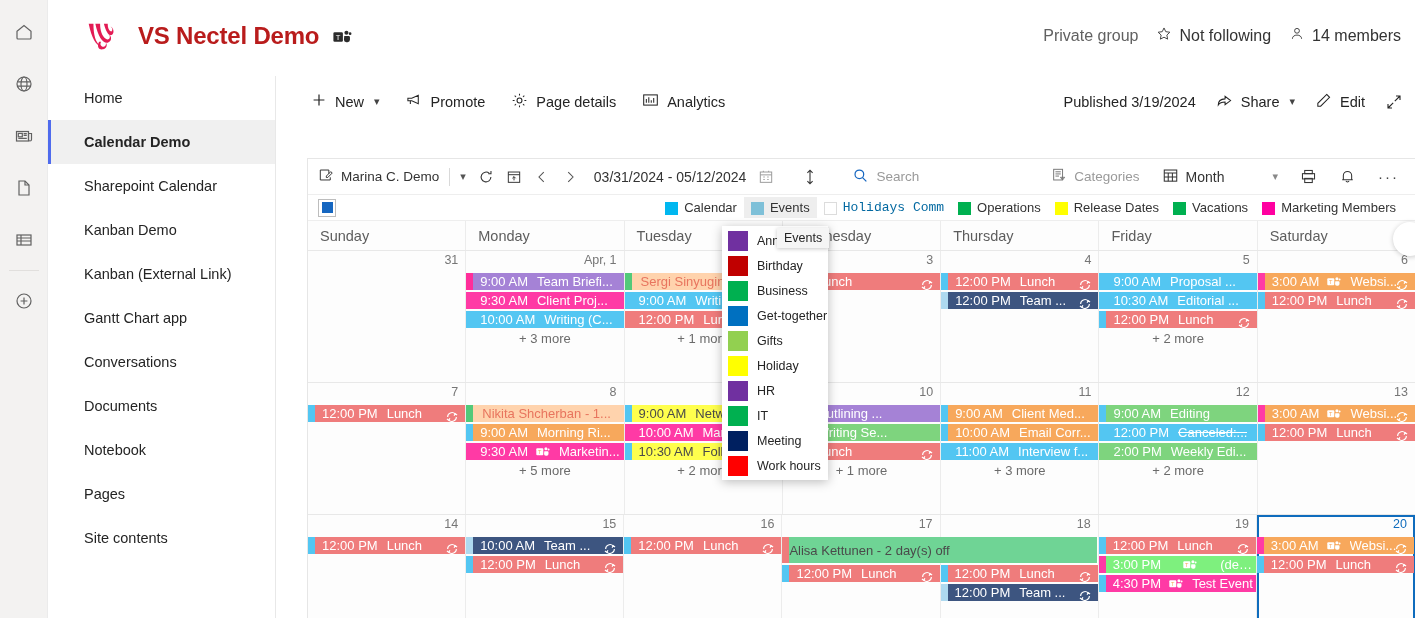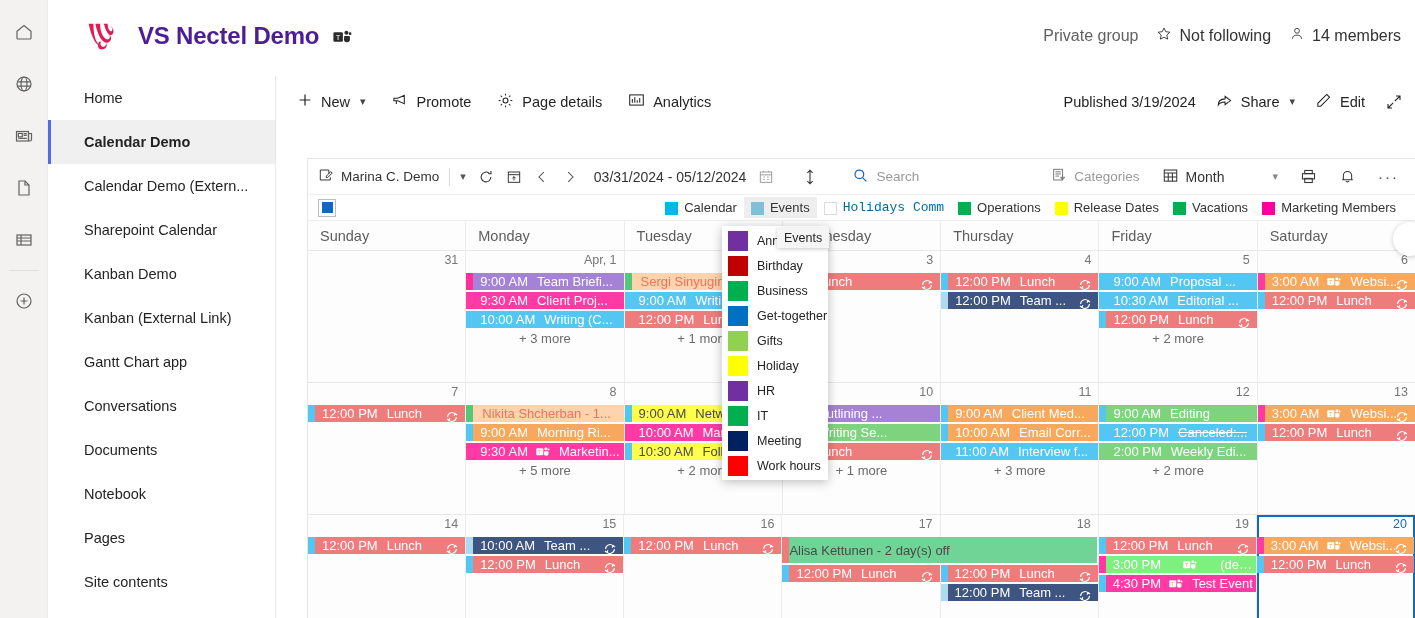--- a/index.html
+++ b/index.html
@@ -25,21 +25,21 @@
   .rail-icon svg { display: block; }
   .rail-sep { width: 30px; height: 1px; background: #e1dfdd; margin: 6px auto 6px auto; }
 
   
   .site-header {
     position: absolute; left: 48px; top: 0; right: 0; height: 72px;
     background: #ffffff; display: flex; align-items: center;
   }
   .logo { margin-left: 32px; width: 44px; height: 44px; display: flex; align-items: center; justify-content: center; }
   .site-title {
-    margin-left: 14px; font-size: 24px; font-weight: 600; color: #4c1d95; letter-spacing: -0.2px;
+    margin-left: 14px; font-size: 24px; font-weight: 600; color: #b91c1c; letter-spacing: -0.2px;
   }
   .teams-glyph { margin-left: 14px; color: #333; display:flex; align-items:center;}
   .header-right {
     margin-left: auto; display: flex; align-items: center; gap: 18px;
     padding-right: 14px; font-size: 16px; color: #333;
   }
   .hr-item { display: flex; align-items: center; gap: 7px; white-space: nowrap; }
   .hr-muted { color: #616161; }
 
   
@@ -60,21 +60,21 @@
     position: absolute; left: 266px; top: 78px; width: 6px; height: 540px;
     background: #f7f7f7;
   }
 
   
   .cmdbar {
     position: absolute; left: 277px; top: 76px; right: 0; height: 52px;
     background: #ffffff; display: flex; align-items: center;
     border-bottom: 1px solid #ffffff;
   }
-  .cmd-left { display: flex; align-items: center; gap: 26px; padding-left: 20px; }
+  .cmd-left { display: flex; align-items: center; gap: 26px; padding-left: 34px; }
   .cmd-right { margin-left: auto; display: flex; align-items: center; gap: 20px; padding-right: 12px; }
   .cmd-btn {
     display: flex; align-items: center; gap: 8px; font-size: 14.5px; color: #242424;
     white-space: nowrap;
   }
   .cmd-btn .chev { color: #444; font-size: 11px; margin-left: 2px; }
 
   
   .cal {
     position: absolute; left: 307px; top: 158px; right: 0; bottom: 0;
@@ -260,23 +260,20 @@
   </div>
 
   <div class="pn-track"></div>
   <div class="pn-scroll"></div>
   <div class="pagenav" id="pagenav">
       <div class="pn-item">
         <span>Home</span>
       </div>
       <div class="pn-item active">
         <span>Calendar Demo</span>
-      </div>
-      <div class="pn-item">
-        <span>Calendar Demo (Extern...</span>
       </div>
       <div class="pn-item">
         <span>Sharepoint Calendar</span>
       </div>
       <div class="pn-item">
         <span>Kanban Demo</span>
       </div>
       <div class="pn-item">
         <span>Kanban (External Link)</span>
       </div>

